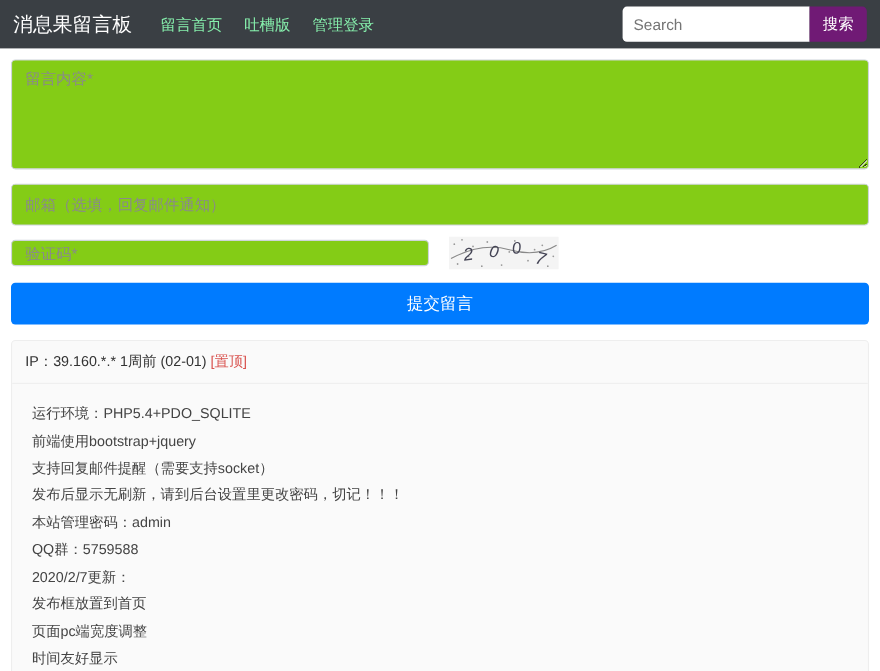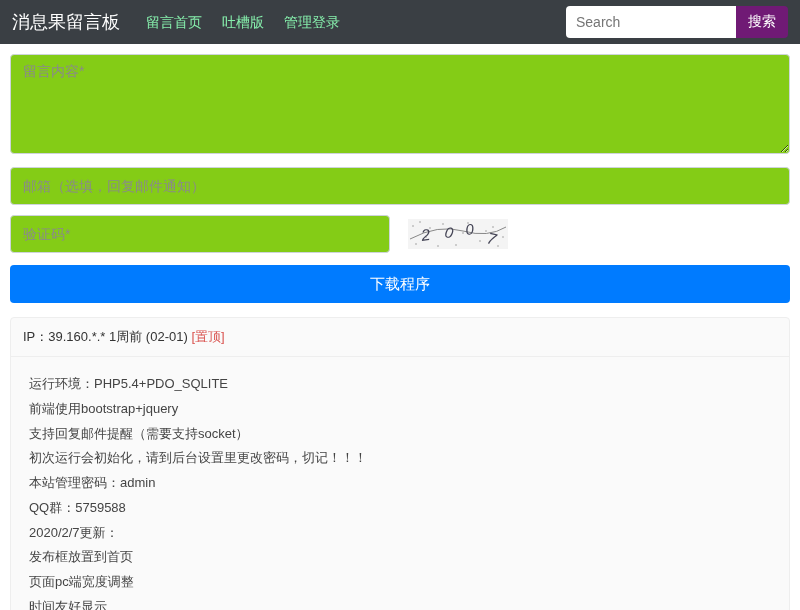--- a/index.html
+++ b/index.html
@@ -82,21 +82,21 @@
     font-family: inherit;
   }
   .email-input { margin-bottom: 10px; height: 38px; }
   .captcha-row {
     display: flex;
     align-items: center;
     gap: 18px;
     margin-bottom: 12px;
   }
   .captcha-input {
-    height: 38px;
+    height: 24px;
     width: 380px;
   }
   .captcha-img {
     width: 100px;
     height: 30px;
     position: relative;
     cursor: pointer;
     display: flex;
     align-items: center;
     justify-content: center;
@@ -185,34 +185,34 @@
         <path d="M2 20 Q 30 5, 55 12 T 98 8" stroke="#888" stroke-width="1" fill="none"></path>
         <text x="14" y="22" font-size="16" font-style="italic" fill="#445" transform="rotate(-8 14 22)">2</text>
         <text x="36" y="18" font-size="15" font-style="italic" fill="#445" transform="rotate(10 36 18)">0</text>
         <text x="58" y="16" font-size="15" font-style="italic" fill="#445" transform="rotate(-6 58 16)">0</text>
         <text x="78" y="24" font-size="16" font-style="italic" fill="#445" transform="rotate(14 78 24)">7</text>
       </svg>
     </div>
   </div>
 
   
-  <button class="submit-btn">下载程序</button>
+  <button class="submit-btn">提交留言</button>
 
   
   <div class="post">
     <div class="post-header">
       <span>IP：</span><span>39.160.*.*</span>
       <span>1周前 (02-01)</span>
       <span class="pin-tag">[置顶]</span>
     </div>
     <div class="post-body">
       <p>运行环境：PHP5.4+PDO_SQLITE</p>
       <p>前端使用bootstrap+jquery</p>
       <p>支持回复邮件提醒（需要支持socket）</p>
-      <p>初次运行会初始化，请到后台设置里更改密码，切记！！！</p>
+      <p>发布后显示无刷新，请到后台设置里更改密码，切记！！！</p>
       <p>本站管理密码：admin</p>
       <p>QQ群：5759588</p>
       <p>2020/2/7更新：</p>
       <p>发布框放置到首页</p>
       <p>页面pc端宽度调整</p>
       <p>时间友好显示</p>
       <p>发布后显示无刷新</p>
 
     </div>
   </div>

